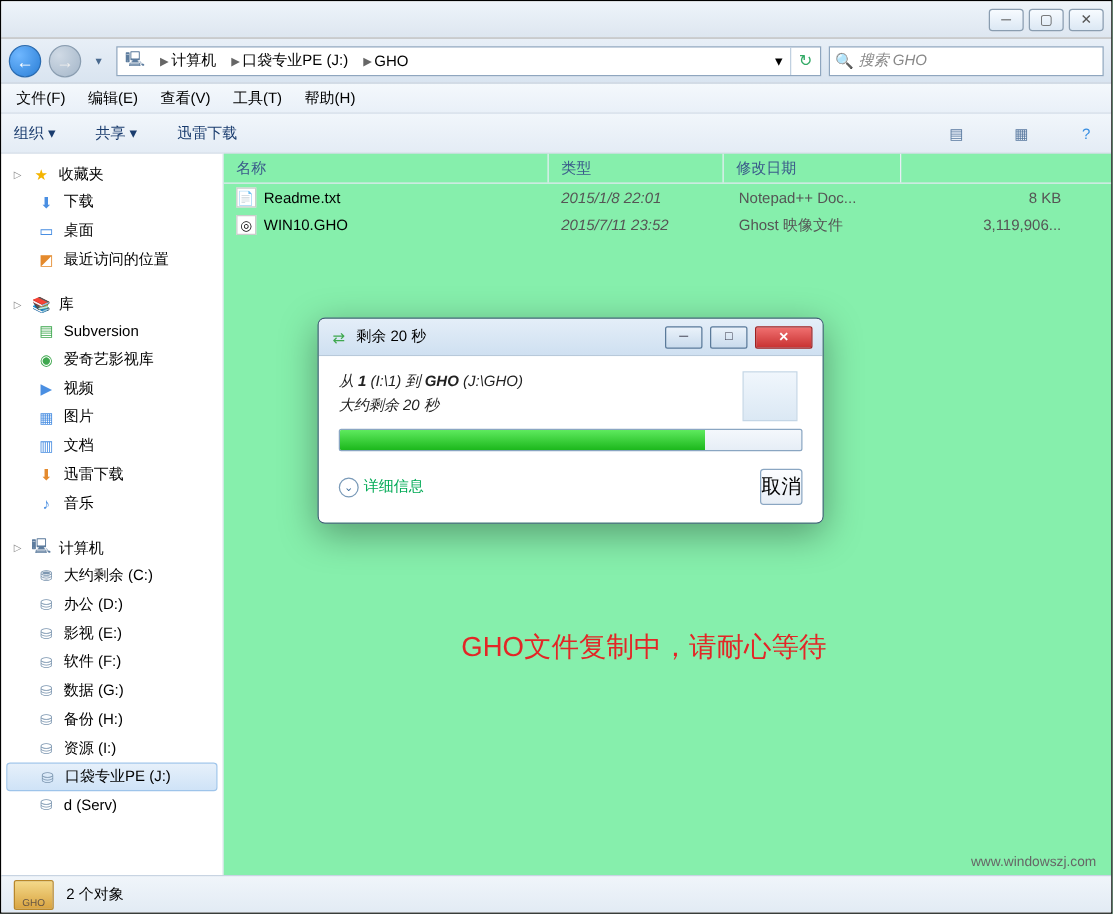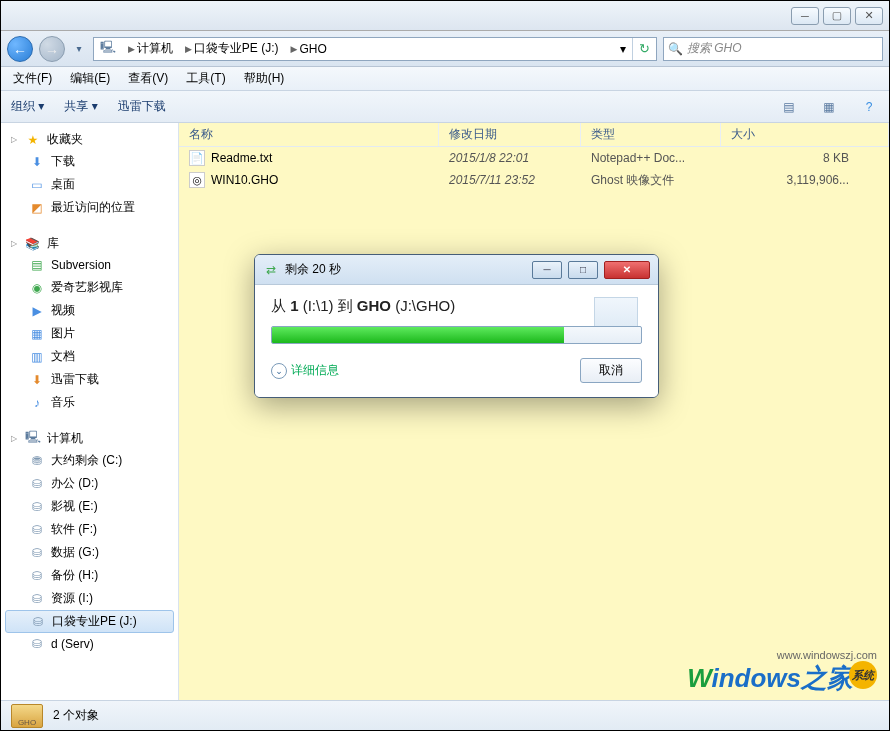--- a/index.html
+++ b/index.html
@@ -18,21 +18,21 @@
 .addr-seg { padding:0 6px; display:flex; align-items:center; gap:2px; height:100%; }
 .addr-chev { color:#666; font-size:9px; }
 .addr-refresh { width:24px; height:22px; border-left:1px solid #c0d0e0; display:flex; align-items:center; justify-content:center; color:#3a6; font-size:13px; }
 .searchbox { width:220px; height:24px; background:#fff; border:1px solid #8fa6bf; display:flex; align-items:center; font-size:12px; color:#888; padding:0 4px; gap:4px; }
 .searchbox .mag { color:#5a7aa0; font-size:12px; }
 
 
 .menubar { height:24px; background:linear-gradient(#f4f8fc,#e9f0f8); border-bottom:1px solid #c8d4e2; display:flex; align-items:center; gap:18px; padding:0 12px; font-size:12px; }
 
 
-.toolbar { height:32px; background:linear-gradient(#f1f6fb,#e4ecf5); border-bottom:1px solid #c8d4e2; display:flex; align-items:center; padding:0 10px; gap:20px; font-size:12px; color:#1a3c6e; }
+.toolbar { height:32px; background:linear-gradient(#f1f6fb,#e4ecf5); border-bottom:1px solid #c8d4e2; display:flex; align-items:center; padding:0 10px; gap:32px; font-size:12px; color:#1a3c6e; }
 .toolbar .spacer { flex:1; }
 .toolbar .iconbtn { width:20px; height:20px; display:flex; align-items:center; justify-content:center; color:#5a7aa0; }
 
 
 .body { display:flex; height: calc(100% - 30px - 36px - 24px - 32px - 30px); }
 
 
 .sidebar { width:178px; border-right:1px solid #d9e3ed; background:#fff; font-size:12px; overflow:hidden; padding-top:6px; }
 .side-group { margin-bottom:14px; }
 .side-head { display:flex; align-items:center; gap:6px; padding:2px 8px; font-weight:normal; }
@@ -41,21 +41,21 @@
 .side-item.selected { background:linear-gradient(#e6f0fa,#cfe3f7); border:1px solid #9ec4ea; border-radius:3px; margin:0 4px; padding:2px 4px 2px 24px; }
 .ico { width:16px; height:16px; display:flex; align-items:center; justify-content:center; font-size:12px; }
 .ico.star { color:#f4b400; }
 .ico.blue { color:#4a8fe2; }
 .ico.green { color:#3fa84f; }
 .ico.drive { color:#7d97b1; }
 .ico.orange { color:#e48a2d; }
 .ico.pc { color:#5d7c9e; }
 
 
-.filepane { flex:1; background:#fef9c3; font-size:12px; position:relative; }
+.filepane { flex:1; background:#86efac; font-size:12px; position:relative; }
 .cols { display:flex; height:24px; border-bottom:1px solid #e3eaf2; align-items:center; color:#3a5a8a; }
 .col { padding:0 10px; border-right:1px solid #e8eef5; height:100%; display:flex; align-items:center; }
 .col.name { width:260px; }
 .col.date { width:142px; }
 .col.type { width:140px; }
 .col.size { flex:1; }
 .filerow { display:flex; height:22px; align-items:center; }
 .filerow .cell { padding:0 10px; }
 .filerow .cell.name { width:260px; display:flex; align-items:center; gap:6px; font-family: "SimSun", monospace; }
 .filerow .cell.date { width:142px; color:#555;font-style:italic; }
@@ -68,27 +68,27 @@
 
 
 .dialog { position:absolute; left:253px; top:253px; width:405px; background:linear-gradient(#fff,#f4f8fc); border:1px solid #455d78; border-radius:6px; box-shadow:0 8px 30px rgba(0,0,0,0.35); overflow:hidden; }
 .dlg-title { height:30px; background:linear-gradient(#e4eef8,#cfe0f1); display:flex; align-items:center; padding:0 8px; gap:6px; font-size:12px; border-bottom:1px solid #b8c9da; }
 .dlg-title .spacer { flex:1; }
 .dlg-btn { width:30px; height:18px; border:1px solid #5a7a9a; border-radius:2px; background:linear-gradient(#eaf2fa,#c9dbed); display:flex; align-items:center; justify-content:center; font-size:10px; color:#334; }
 .dlg-btn.close { background:linear-gradient(#f07070,#c83232); color:#fff; border-color:#a02020; width:46px; font-weight:bold; }
 .dlg-body { padding:12px 16px 14px 16px; background:#fff; }
 .dlg-heading { font-size:16px; color:#003399; margin-bottom:12px; display:flex; align-items:center; }
 .dlg-thumb { position:absolute; right:20px; top:42px; width:44px; height:40px; background:linear-gradient(#f0f6fc,#dbe8f4); border:1px solid #c4d6e6; }
-.dlg-text { font-size:15px; color:#222; margin-bottom:2px; }
+.dlg-text { font-size:12px; color:#222; margin-bottom:2px;font-style:italic; }
 .progress { height:18px; border:1px solid #8aa6c2; border-radius:2px; background:linear-gradient(#f4f8fc,#e6eef6); margin:10px 0 14px 0; overflow:hidden; position:relative; }
 .progress-fill { height:100%; width:79%; background:linear-gradient(#5eea5e,#1cb81c); }
 .dlg-footer { display:flex; align-items:center; justify-content:space-between; }
 .dlg-details { display:flex; align-items:center; gap:4px; font-size:12px; color:#0a5; }
 .dlg-details .chev { width:16px; height:16px; border:1px solid #7a9ab8; border-radius:50%; display:flex; align-items:center; justify-content:center; font-size:9px; color:#3a6a9a; }
-.dlg-cancel { padding:3px 18px; font-size:12px; background:linear-gradient(#fcfdff,#e8eef5); border:1px solid #8aa6c2; border-radius:3px; }
+.dlg-cancel { padding:3px 0; font-size:16px; background:linear-gradient(#fcfdff,#e8eef5); border:1px solid #8aa6c2; border-radius:3px; }
 
 
 .statusbar { position:absolute; bottom:0; left:0; right:0; height:30px; background:linear-gradient(#f0f5fa,#e2ebf4); border-top:1px solid #c8d4e2; display:flex; align-items:center; padding:0 10px; gap:10px; font-size:12px; }
 .status-icon { width:32px; height:24px; background:linear-gradient(#f4d98a,#d9a441); border:1px solid #b8872a; border-radius:2px; display:flex; align-items:flex-end; justify-content:center; font-size:8px; color:#654; }
 
 
 .watermark { position:absolute; right:12px; bottom:34px; font-size:11px; color:#666; text-align:right; }
 .watermark .logo { font-size:26px; font-weight:bold; font-style:italic; }
 .watermark .logo .w { color:#1a9e3e; }
 .watermark .logo .rest { color:#1a6ec8; }
@@ -249,60 +249,61 @@
       <div class="side-item">
           <span class="ico drive">⛁</span>
           <span>d (Serv)</span>
         </div>
     </div>
   </div>
 
   <div class="filepane">
     <div class="cols">
       <div class="col name">名称</div>
+      <div class="col type">类型</div>
       <div class="col date">修改日期</div>
-      <div class="col type">类型</div>
-      <div class="col size">大小</div>
     </div>
     <div class="filerow">
       <div class="cell name">
           <span class="fileico">📄</span>
           <span>Readme.txt</span>
         </div>
       <div class="cell date">2015/1/8 22:01</div>
       <div class="cell type">Notepad++ Doc...</div>
       <div class="cell size">8 KB</div>
     </div>
     <div class="filerow">
       <div class="cell name">
           <span class="fileico">◎</span>
           <span>WIN10.GHO</span>
         </div>
       <div class="cell date">2015/7/11 23:52</div>
       <div class="cell type">Ghost 映像文件</div>
       <div class="cell size">3,119,906...</div>
     </div>
 
+    <div class="redtext">GHO文件复制中，请耐心等待</div>
   </div>
 </div>
 
 <div class="dialog">
   <div class="dlg-title">
     <span class="ico green">⇄</span>
     <span>剩余 20 秒</span>
     <span class="spacer"></span>
     <span class="dlg-btn">─</span>
     <span class="dlg-btn">□</span>
     <span class="dlg-btn close">✕</span>
   </div>
   <div class="dlg-body">
     <div class="dlg-thumb"></div>
     <div class="dlg-text">
       <span>从 </span><b>1</b><span> (I:\1) 到 </span><b>GHO</b><span> (J:\GHO)</span>
     </div>
+    <div class="dlg-text">大约剩余 20 秒</div>
     <div class="progress">
       <div class="progress-fill"></div>
     </div>
     <div class="dlg-footer">
       <div class="dlg-details">
         <span class="chev">⌄</span>
         <span>详细信息</span>
       </div>
       <button class="dlg-cancel">取消</button>
     </div>
@@ -311,16 +312,13 @@
 
 <div class="statusbar">
   <div class="status-icon">
       <span>GHO</span>
     </div>
   <span>2 个对象</span>
 </div>
 
 <div class="watermark">
   <div>www.windowszj.com</div>
-  <div class="logo">
-    <span class="w">W</span><span class="rest">indows之家</span><span class="badge">系统</span>
-  </div>
 </div>
 
 </body></html>

